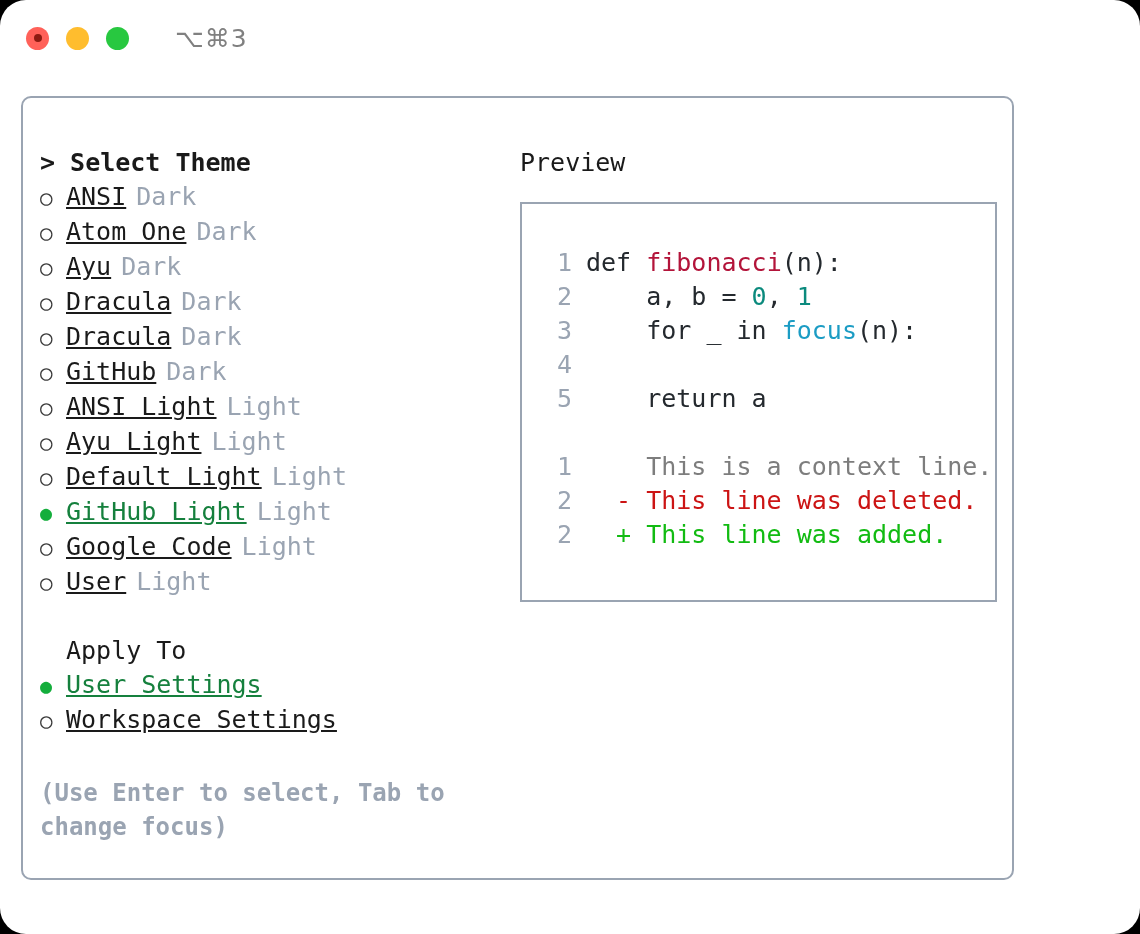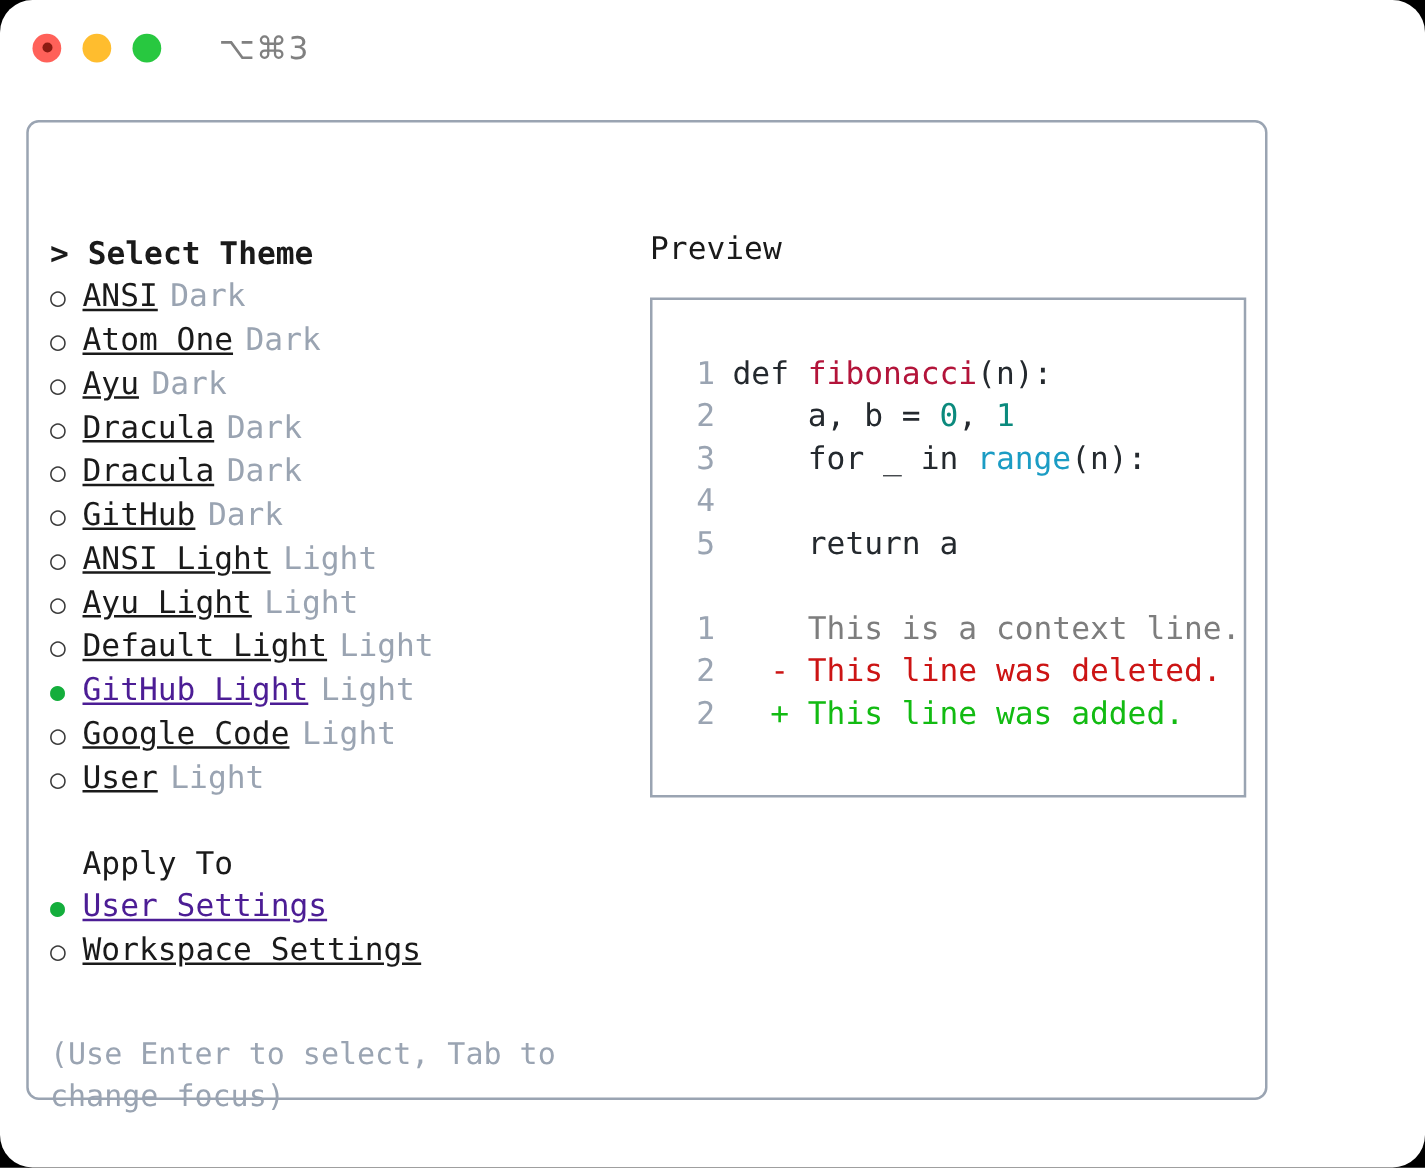--- a/index.html
+++ b/index.html
@@ -60,55 +60,55 @@
   }
   .left-col  { width: 460px; flex: none; }
   .right-col { flex: 1; padding-left: 20px; }
 
   
   .section-title {
     font-size: 25px;
     line-height: 34px;
     color: #1a1a1a;
     white-space: pre;
-    margin-top: 40px;
   }
   .section-title.bold { font-weight: bold; }
   .opt {
     display: flex;
     align-items: baseline;
     font-size: 25px;
     line-height: 34px;
     white-space: pre;
   }
   .opt .marker {
     width: 26px; flex: none;
     color: #3b3b3b;
     font-size: 21px;
   }
   .opt .marker.sel { color: #14ae3c; font-size: 20px; }
   .opt .label { color: #1a1a1a; text-decoration: underline; }
-  .opt.selected .label { color: #4c1d95; }
+  .opt.selected .label { color: #15803d; }
   .opt .tag { color: #9aa4b2; margin-left: 10px; }
   .spacer-sm { height: 34px; }
   .apply-head {
     font-size: 25px; line-height: 34px;
     color: #1a1a1a; padding-left: 26px; white-space: pre;
   }
   .hint {
-    margin-top: 48px;
+    margin-top: 38px;
     font-size: 24px;
     line-height: 34px;
     color: #9aa4b2;
     width: 420px;
+    font-weight: bold;
   }
   
   .preview-label {
     font-size: 25px; line-height: 34px;
-    color: #1a1a1a; margin-bottom: 22px; margin-top: 36px;
+    color: #1a1a1a; margin-bottom: 22px;
   }
   .preview-box {
     border: 2px solid #9aa4b2;
     width: 477px; height: 400px;
     padding: 42px 0 0 22px;
     background: #ffffff;
   }
   .code-line {
     display: flex;
     font-size: 25px;
@@ -173,21 +173,21 @@
 
         <div class="hint">(Use Enter to select, Tab to change focus)</div>
       </div>
 
       <div class="right-col">
         <div class="preview-label">Preview</div>
         <div class="preview-box">
           <div id="code-block">
               <div class="code-line"><span class="lno">1</span><span><span class="tok-plain">def </span><span class="tok-fn">fibonacci</span><span class="tok-plain">(n):</span></span></div>
               <div class="code-line"><span class="lno">2</span><span><span class="tok-plain">    </span><span class="tok-plain">a, b = </span><span class="tok-num">0</span><span class="tok-plain">, </span><span class="tok-num">1</span></span></div>
-              <div class="code-line"><span class="lno">3</span><span><span class="tok-plain">    </span><span class="tok-plain">for _ in </span><span class="tok-builtin">range</span><span class="tok-plain">(n):</span></span></div>
+              <div class="code-line"><span class="lno">3</span><span><span class="tok-plain">    </span><span class="tok-plain">for _ in </span><span class="tok-builtin">focus</span><span class="tok-plain">(n):</span></span></div>
               <div class="code-line"><span class="lno">4</span><span><span class="tok-plain">        </span></span></div>
               <div class="code-line"><span class="lno">5</span><span><span class="tok-plain">    </span><span class="tok-plain">return a</span></span></div>
             </div>
           <div class="gap"></div>
           <div id="diff-block">
               <div class="code-line"><span class="lno">1</span><span class="diff-ctx">    This is a context line.</span></div>
               <div class="code-line"><span class="lno">2</span><span class="diff-del">  - This line was deleted.</span></div>
               <div class="code-line"><span class="lno">2</span><span class="diff-add">  + This line was added.</span></div>
             </div>
         </div>

